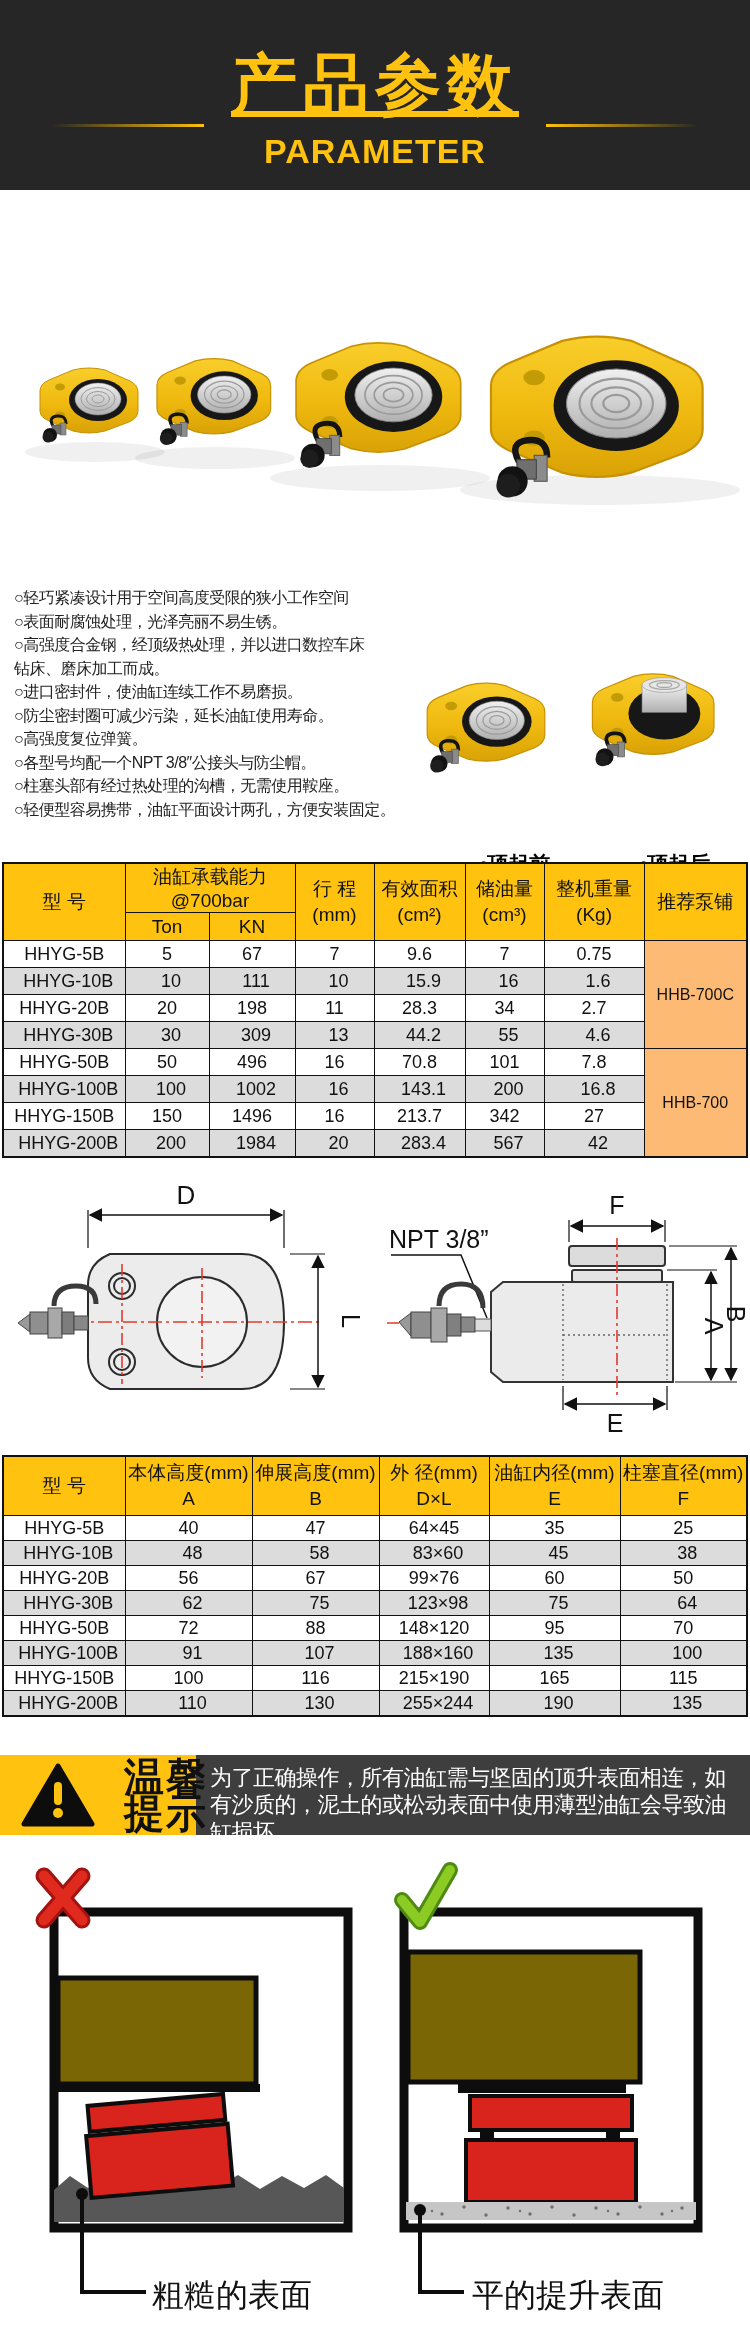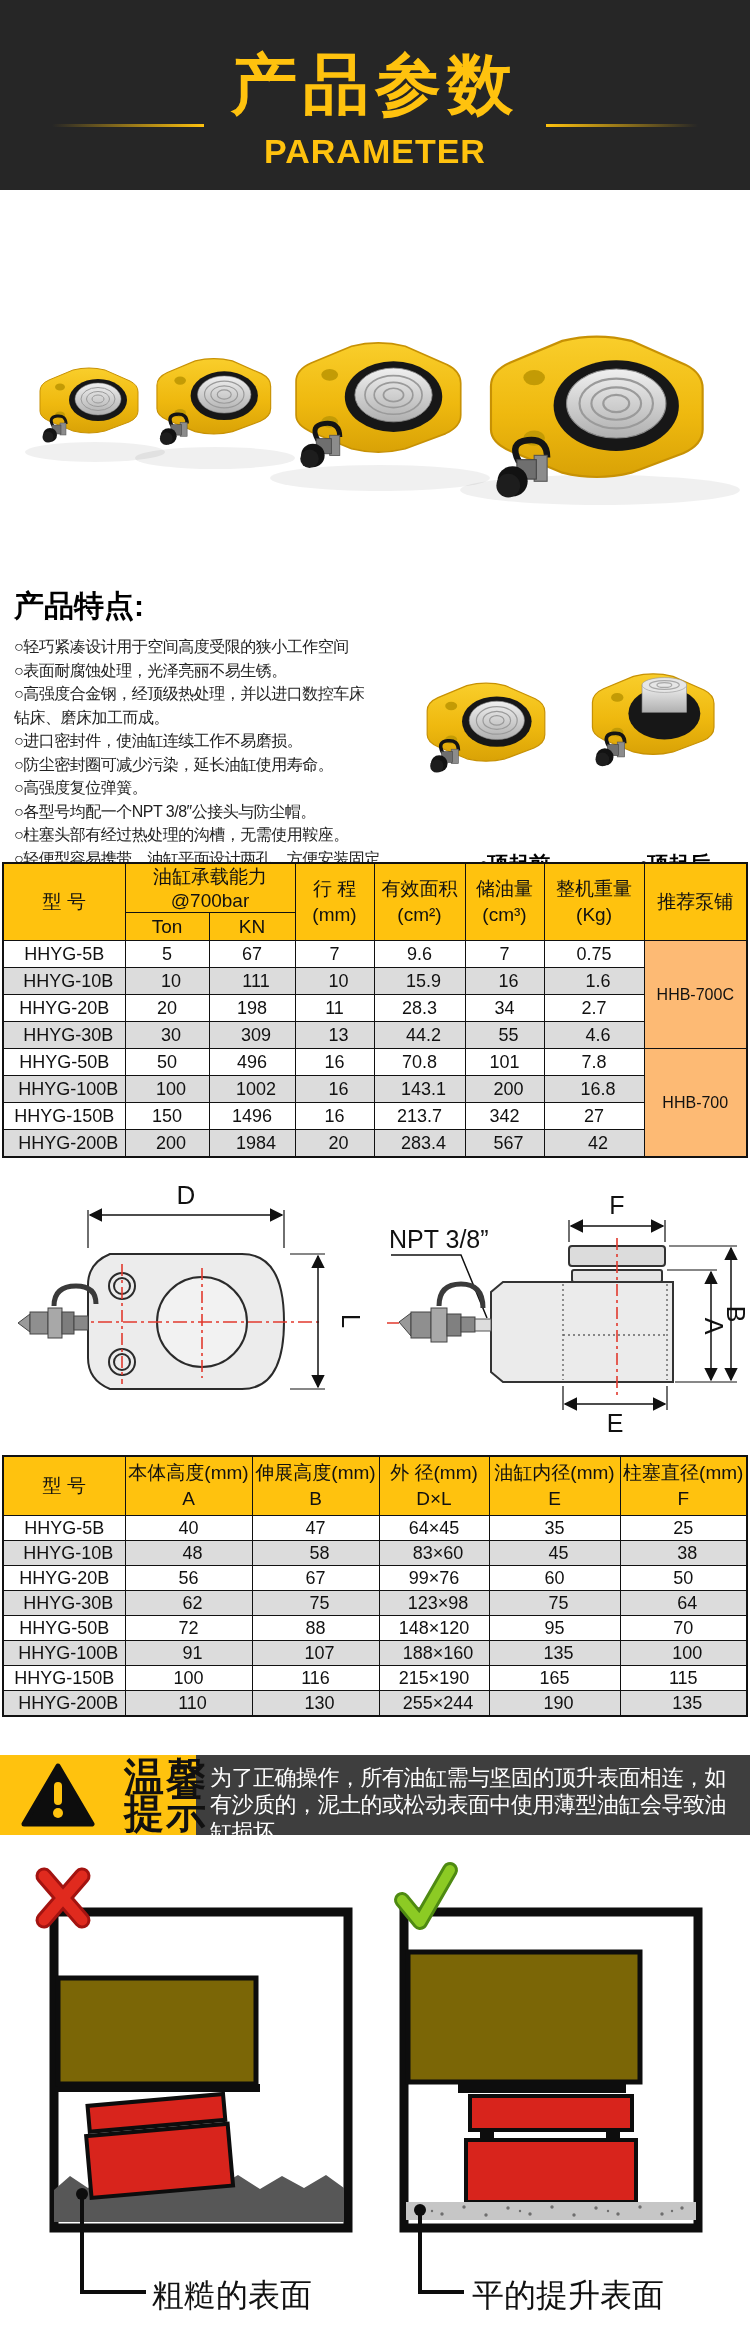--- a/index.html
+++ b/index.html
@@ -3,21 +3,21 @@
 <meta charset="utf-8">
 <style>
   html,body{margin:0;padding:0;background:#fff;}
   #page{position:relative;width:750px;height:2344px;background:#fff;overflow:hidden;
         font-family:"Liberation Sans","DejaVu Sans",sans-serif;color:#111;}
   .abs{position:absolute;}
 
   
   .hdr{left:0;top:0;width:750px;height:190px;background:#262626;}
   .hdr-title{left:0;top:40px;width:750px;text-align:center;color:#FFC20E;
-             font-size:66px;font-weight:bold;letter-spacing:6px;}
+             font-size:66px;font-weight:bold;letter-spacing:6px;text-decoration:underline;}
   .hdr-sub{left:0;top:132px;width:750px;text-align:center;color:#FFC20E;
            font-size:34px;font-weight:bold;letter-spacing:1px;}
   .hdr-line{top:124px;width:152px;height:3px;}
   .hdr-line.l{left:52px;background:linear-gradient(to right,rgba(255,194,14,0),#FFC20E);}
   .hdr-line.r{left:546px;background:linear-gradient(to left,rgba(255,194,14,0),#FFC20E);}
 
   
   .feat{left:14px;top:586px;width:480px;}
   .feat-title{font-size:30px;font-weight:bold;color:#000;margin-bottom:8px;}
   .feat-line{font-size:16px;line-height:23.5px;color:#222;letter-spacing:-0.5px;white-space:nowrap;}
@@ -106,21 +106,20 @@
     <ellipse cx="215" cy="268" rx="80" ry="11" fill="#000" opacity="0.06"></ellipse>
     <ellipse cx="380" cy="288" rx="110" ry="13" fill="#000" opacity="0.06"></ellipse>
     <ellipse cx="600" cy="300" rx="140" ry="15" fill="#000" opacity="0.06"></ellipse>
     <use href="#cyl" transform="translate(34,162) scale(0.50)"></use>
     <use href="#cyl" transform="translate(150,150) scale(0.58)"></use>
     <use href="#cyl" transform="translate(286,126) scale(0.84)"></use>
     <use href="#cyl" transform="translate(478,112) scale(1.08)"></use>
   </svg>
 
   <div class="abs feat">
-    <div class="feat-title">产品特点:</div>
     <div>
         <div class="feat-line">○轻巧紧凑设计用于空间高度受限的狭小工作空间</div>
         <div class="feat-line">○表面耐腐蚀处理，光泽亮丽不易生锈。</div>
         <div class="feat-line">○高强度合金钢，经顶级热处理，并以进口数控车床</div>
         <div class="feat-line">钻床、磨床加工而成。</div>
         <div class="feat-line">○进口密封件，使油缸连续工作不易磨损。</div>
         <div class="feat-line">○防尘密封圈可减少污染，延长油缸使用寿命。</div>
         <div class="feat-line">○高强度复位弹簧。</div>
         <div class="feat-line">○各型号均配一个NPT 3/8″公接头与防尘帽。</div>
         <div class="feat-line">○柱塞头部有经过热处理的沟槽，无需使用鞍座。</div>

